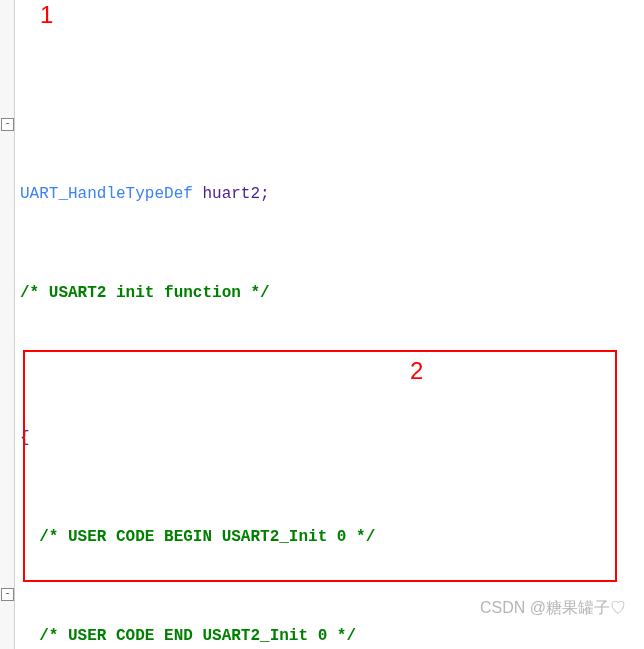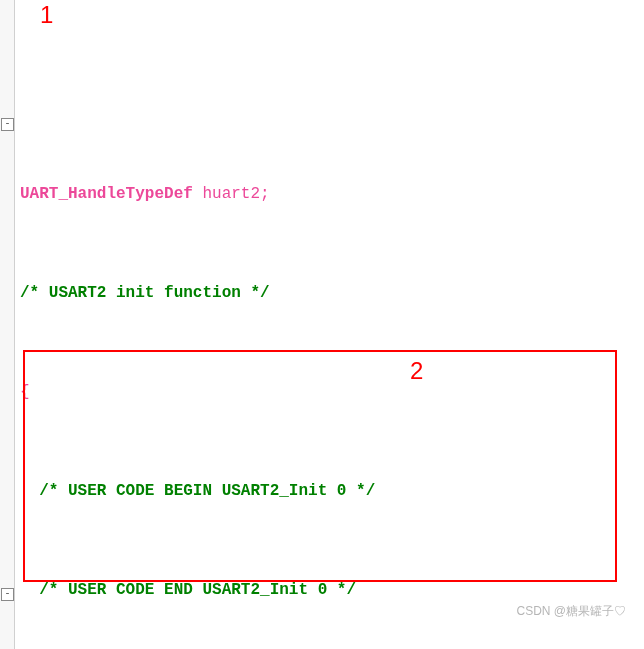--- a/index.html
+++ b/index.html
@@ -14,23 +14,23 @@
     height: 649px;
     overflow: hidden;
     position: relative;
     color: #000000;
   }
   .code-area {
     padding: 8px 0 8px 20px;
     position: relative;
   }
   .kw  { color: #0000ff; }   
-  .ty  { color: #ec4899; font-weight: bold; }   
+  .ty  { color: #3b82f6; }   
   .cm  { color: #008000; font-weight: bold; }   
-  .id  { color: #ec4899; }   
+  .id  { color: #4c1d95; margin-top: 46px; }   
   .line { display: block; }
   .gutter {
     position: absolute;
     left: 0; top: 0; bottom:0; width: 14px;
     background: #f7f7f7;
     border-right: 1px solid #d0d0d0;
   }
   .fold {
     position: absolute;
     left: 1px;
@@ -54,21 +54,21 @@
     position: absolute;
     border: 2px solid #ff0000;
     pointer-events: none;
   }
   .watermark {
     position: absolute;
     right: 18px;
     bottom: 28px;
     color: rgba(120,120,120,0.55);
     font-family: Arial, sans-serif;
-    font-size: 12px;
+    font-size: 16px;
     pointer-events: none;
   }
 </style>
 </head>
 <body>
 
 
 
 <div class="gutter">
   <div class="fold" style="top:118px;">-</div>

